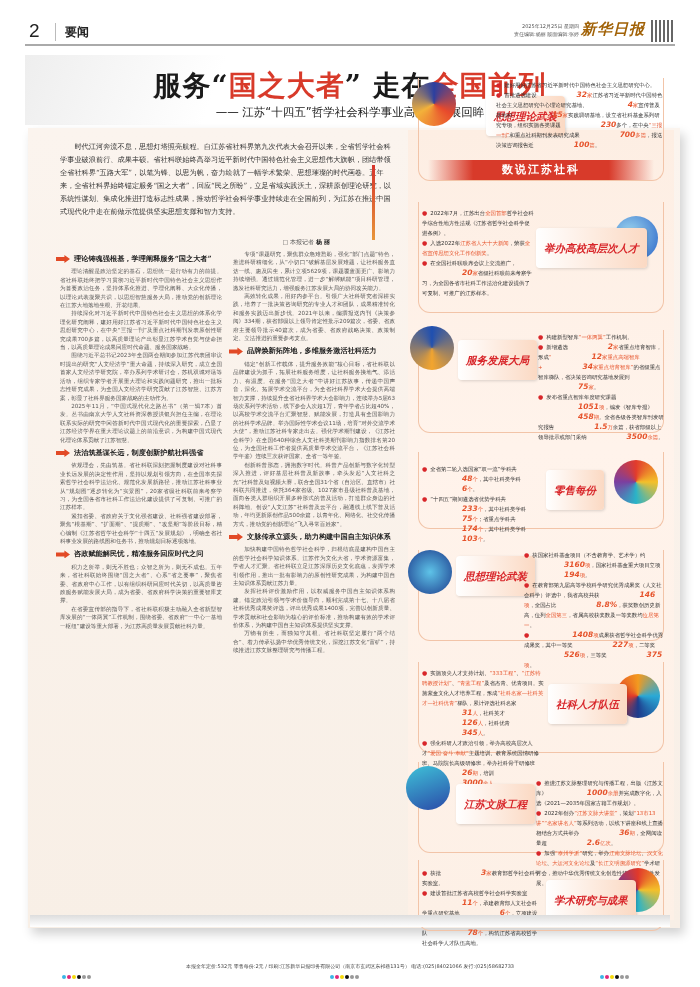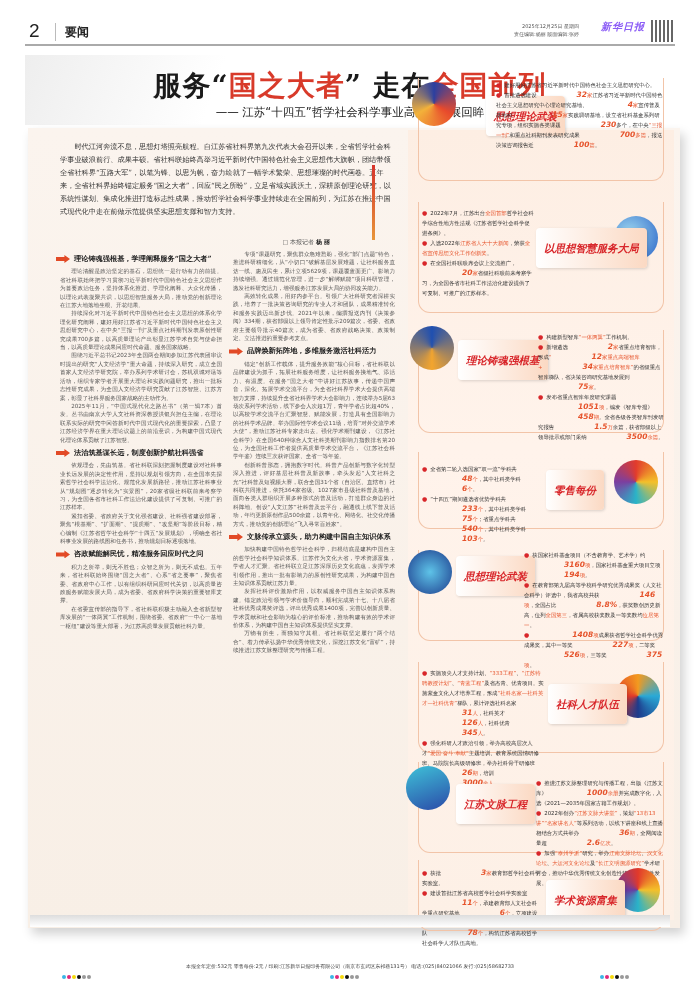--- a/index.html
+++ b/index.html
@@ -2,21 +2,21 @@
 <html><head>
 <meta charset="utf-8">
 <style>
   html,body{margin:0;padding:0;background:#fff;}
   body{width:700px;height:987px;position:relative;overflow:hidden;font-family:"DejaVu Sans",sans-serif;color:#333;}
   .masthead{position:absolute;left:25px;top:20px;width:650px;height:24px;border-bottom:2px solid #aaa;}
   .page-num{position:absolute;left:4px;top:0;font-size:19px;font-family:"Liberation Sans",sans-serif;color:#222;line-height:22px;}
   .mast-sep{position:absolute;left:30px;top:3px;width:1px;height:18px;background:#bbb;}
   .section-name{position:absolute;left:40px;top:4px;font-size:12px;font-weight:bold;font-family:"DejaVu Serif",serif;color:#222;}
   .mast-meta{position:absolute;right:96px;top:2px;font-size:5px;line-height:8px;color:#555;text-align:right;}
-  .logo{position:absolute;right:30px;top:0;font-family:"DejaVu Serif",serif;font-size:10px;font-style:italic;color:#8b5cf6;font-weight:bold;letter-spacing:1px;}
+  .logo{position:absolute;right:30px;top:0;font-family:"DejaVu Serif",serif;font-size:15px;font-style:italic;color:#a16207;font-weight:bold;letter-spacing:1px;}
   .qr{position:absolute;right:0;top:0;width:24px;height:22px;background:
       repeating-linear-gradient(90deg,#333 0 2px,#fff 2px 4px),#333;opacity:.75;}
   .title-wrap{position:absolute;left:25px;top:55px;width:650px;height:70px;
      background:linear-gradient(110deg,#eee 0,#fff 30%,#fff 100%);}
   .main-title{position:absolute;left:0;width:650px;top:12px;text-align:center;font-family:"DejaVu Serif",serif;font-weight:bold;font-size:28px;letter-spacing:1px;color:#1a1a1a;}
   .main-title .red{color:#d83a2a;}
   .subtitle{position:absolute;left:0;width:650px;top:50px;text-align:center;font-size:11.5px;color:#222;}
   .paper{position:absolute;left:28px;top:128px;width:652px;height:800px;
      background:linear-gradient(180deg,#fbf4ee 0,#f8efe6 100%);box-shadow:4px 6px 10px rgba(0,0,0,.18);}
   .paper-bottom{position:absolute;left:30px;top:915px;width:640px;height:12px;background:linear-gradient(180deg,#ddd,#fff);}
@@ -119,56 +119,57 @@
         </div>
         <p>加快构建中国特色哲学社会科学，归根结底是建构中国自主的哲学社会科学知识体系。江苏作为文化大省，学术资源富集，学者人才汇聚。省社科联立足江苏深厚历史文化底蕴，发挥学术引领作用，推出一批有影响力的原创性研究成果，为构建中国自主知识体系贡献江苏力量。</p>
         <p>发挥社科评价激励作用，以权威服务中国自主知识体系构建。锚定政治引领与学术价值导向，顺利完成第十七、十八届省社科优秀成果奖评选，评出优秀成果1400项，完善以创新质量、学术贡献和社会影响为核心的评价标准，推动构建有效的学术评价体系，为构建中国自主知识体系提供坚实支撑。</p>
         <p>万物有所生，而独知守其根。省社科联坚定履行“两个结合”、着力传承弘扬中华优秀传统文化，深挖江苏文化“富矿”，持续推进江苏文脉整理研究与传播工程。</p>
       </div>
   </div>
 </div>
 <div class="lede-bar"></div>
 
 <div class="right-col" id="sidebar">
+  <div class="banner">数说江苏社科</div>
 <div class="block" style="top: -56px; height: 112px;">
       <div class="frame" style="left: 2px; top: 4px; width: 244px; height: 102px;"></div>
       <div class="ico" style="left: -4px; top: 8px; background: conic-gradient(rgb(43, 63, 160), rgb(232, 74, 44), rgb(243, 178, 58), rgb(43, 63, 160));"></div>
       <div class="tag" style="left: 70px; top: 22px;">思想理论武装</div>
       <div class="txt" style="left: 80px; top: 6px; width: 168px;">
         <p><span class="dot">●</span><span>建好用好江苏省习近平新时代中国特色社会主义思想研究中心。</span></p>
         <p><span class="dot">●</span><span>首批遴选建设</span><span class="num">32</span><span class="hl">家</span><span>江苏省习近平新时代中国特色社会主义思想研究中心理论研究基地、</span><span class="num">4</span><span class="hl">家</span><span>宣传普及基地和</span><span class="num">15</span><span class="hl">家</span><span>实践调研基地，设立省社科基金系列研究专项，组织实施各类课题</span><span class="num">230</span><span>多个，在中央</span><span class="hl">“三报一刊”</span><span>和重点社科期刊发表研究成果</span><span class="num">700</span><span class="hl">多篇</span><span>，报送决策咨询报告近</span><span class="num">100</span><span class="hl">篇</span><span>。</span></p>
       </div>
     </div>
     <div class="block" style="top: 68px; height: 120px;">
       <div class="frame" style="left: 2px; top: 4px; width: 244px; height: 110px;"></div>
       <div class="ico" style="left: 198px; top: 18px; background: radial-gradient(circle at 35% 40%, rgb(158, 216, 240), rgb(42, 100, 200));"></div>
-      <div class="tag" style="left: 120px; top: 30px;">以思想智慧服务大局</div>
+      <div class="tag" style="left: 120px; top: 30px;">举办高校高层次人才</div>
       <div class="txt" style="left: 6px; top: 10px; width: 112px;">
         <p><span class="dot">●</span><span>2022年7月，江苏出台</span><span class="hl">全国首部</span><span>哲学社会科学综合性地方性法规《江苏省哲学社会科学促进条例》。</span></p>
         <p><span class="dot">●</span><span>入选2022年</span><span class="hl">江苏省人大十大新闻</span><span>，荣获</span><span class="hl">全省宣传思想文化工作创新奖</span><span>。</span></p>
         <p><span class="dot">●</span><span>在全国社科联联席会议上交流推广，</span><span class="num">20</span><span class="hl">家</span><span>省级社科联前来考察学习，为全国各省市社科工作法治化建设提供了可复制、可推广的江苏样本。</span></p>
       </div>
     </div>
     <div class="block" style="top: 196px; height: 112px;">
       <div class="frame" style="left: 2px; top: 4px; width: 244px; height: 102px;"></div>
       <div class="ico" style="left: -6px; top: 0px; background: conic-gradient(rgb(31, 79, 176), rgb(243, 165, 46), rgb(31, 79, 176));"></div>
-      <div class="tag" style="left: 42px; top: 14px;">理论铸魂强根基</div>
+      <div class="tag" style="left: 42px; top: 14px;">服务发展大局</div>
       <div class="txt" style="left: 122px; top: 6px; width: 126px;">
         <p><span class="dot">●</span><span>构建新型智库</span><span class="hl">“一体两翼”</span><span>工作机制。</span></p>
         <p><span class="dot">●</span><span>新增遴选</span><span class="num">2</span><span class="hl">家</span><span>省重点培育智库，形成</span><span class="hl">“</span><span class="num">12</span><span class="hl">家重点高端智库+</span><span class="num">34</span><span class="hl">家重点培育智库”</span><span>的省级重点智库梯队，省决策咨询研究基地发展到</span><span class="num">75</span><span class="hl">家</span><span>。</span></p>
         <p><span class="dot">●</span><span>发布省重点智库年度研究课题</span><span class="num">1051</span><span class="hl">项</span><span>，编发《智库专报》</span><span class="num">458</span><span class="hl">期</span><span>。全省各级各类智库刊发研究报告</span><span class="num">1.5</span><span class="hl">万</span><span>余篇，获省部级以上领导批示或部门采纳</span><span class="num">3500</span><span class="hl">余篇</span><span>。</span></p>
       </div>
     </div>
     <div class="block" style="top: 318px; height: 86px;">
       <div class="frame" style="left: 2px; top: 4px; width: 244px; height: 76px;"></div>
       <div class="ico" style="left: 198px; top: 12px; background: conic-gradient(rgb(226, 59, 44), rgb(244, 192, 42), rgb(42, 179, 200), rgb(123, 63, 160), rgb(226, 59, 44));"></div>
       <div class="tag" style="left: 130px; top: 22px;">零售每份</div>
       <div class="txt" style="left: 6px; top: 16px; width: 120px;">
         <p><span class="dot">●</span><span>全省第二轮入选国家“双一流”学科共</span><span class="num">48</span><span class="hl">个</span><span>，其中社科类学科</span><span class="num">6</span><span class="hl">个</span><span>。</span></p>
-        <p><span class="dot">●</span><span>“十四五”期间遴选省优势学科共</span><span class="num">233</span><span class="hl">个</span><span>，其中社科类学科</span><span class="num">75</span><span class="hl">个</span><span>；省重点学科共</span><span class="num">540</span><span class="hl">个</span><span>，其中社科类学科</span><span class="num">103</span><span class="hl">个</span><span>。</span></p>
+        <p><span class="dot">●</span><span>“十四五”期间遴选省优势学科共</span><span class="num">233</span><span class="hl">个</span><span>，其中社科类学科</span><span class="num">75</span><span class="hl">个</span><span>；省重点学科共</span><span class="num">174</span><span class="hl">个</span><span>，其中社科类学科</span><span class="num">103</span><span class="hl">个</span><span>。</span></p>
       </div>
     </div>
     <div class="block" style="top: 416px; height: 100px;">
       <div class="frame" style="left: 2px; top: 4px; width: 244px; height: 90px;"></div>
       <div class="ico" style="left: -8px; top: 4px; background: radial-gradient(circle, rgb(94, 195, 232), rgb(29, 59, 140));"></div>
       <div class="tag" style="left: 40px; top: 10px;">思想理论武装</div>
       <div class="txt" style="left: 108px; top: 4px; width: 140px;">
         <p><span class="dot">●</span><span>获国家社科基金项目（不含教育学、艺术学）约</span><span class="num">3160</span><span class="hl">项</span><span>，国家社科基金重大项目立项</span><span class="num">194</span><span class="hl">项</span><span>。</span></p>
         <p><span class="dot">●</span><span>在教育部第九届高等学校科学研究优秀成果奖（人文社会科学）评选中，我省高校共获</span><span class="num">146</span><span class="hl">项</span><span>，全国占比</span><span class="num">8.8%</span><span>，获奖数创历史新高，位列</span><span class="hl">全国第三</span><span>，省属高校获奖数及一等奖数均</span><span class="hl">位居第一</span><span>。</span></p>
         <p><span class="dot">●</span><span class="num">1408</span><span class="hl">项</span><span>成果获省哲学社会科学优秀成果奖，其中一等奖</span><span class="num">227</span><span class="hl">项</span><span>，二等奖</span><span class="num">526</span><span class="hl">项</span><span>，三等奖</span><span class="num">375</span><span class="hl">项</span><span>。</span></p>
@@ -189,21 +190,21 @@
       <div class="tag" style="left: 40px; top: 26px;">江苏文脉工程</div>
       <div class="txt" style="left: 120px; top: 20px; width: 128px;">
         <p><span class="dot">●</span><span>推进江苏文脉整理研究与传播工程，出版《江苏文库》</span><span class="num">1000</span><span class="hl">余册</span><span>并完成数字化，入选《2021—2035年国家古籍工作规划》。</span></p>
         <p><span class="dot">●</span><span>2022年创办</span><span class="hl">“江苏文脉大讲堂”</span><span>，策划</span><span class="hl">“13市13讲”</span><span class="hl">“名家讲名人”</span><span>等系列活动，以线下讲座和线上直播相结合方式共举办</span><span class="num">36</span><span class="hl">期</span><span>，全网阅读量超</span><span class="num">2.6</span><span class="hl">亿次</span><span>。</span></p>
         <p><span class="dot">●</span><span>加强</span><span class="hl">“泰州学派”</span><span>研究，举办</span><span class="hl">江南文脉论坛</span><span>、</span><span class="hl">汉文化论坛</span><span>、</span><span class="hl">大运河文化论坛</span><span>及</span><span class="hl">“长江文明溯源研究”</span><span>学术研讨会，推动中华优秀传统文化创造性转化、创新性发展。</span></p>
       </div>
     </div>
     <div class="block" style="top: 726px; height: 80px;">
       <div class="frame" style="left: 2px; top: 4px; width: 244px; height: 70px;"></div>
       <div class="ico" style="left: 200px; top: 12px; background: conic-gradient(rgb(226, 57, 42), rgb(244, 192, 42), rgb(42, 179, 200), rgb(107, 58, 160), rgb(226, 57, 42));"></div>
-      <div class="tag" style="left: 130px; top: 24px;">学术资源富集</div>
+      <div class="tag" style="left: 130px; top: 24px;">学术研究与成果</div>
       <div class="txt" style="left: 6px; top: 12px; width: 120px;">
         <p><span class="dot">●</span><span>获批</span><span class="num">3</span><span class="hl">家</span><span>教育部哲学社会科学实验室。</span></p>
         <p><span class="dot">●</span><span>建设首批江苏省高校哲学社会科学实验室</span><span class="num">11</span><span class="hl">个</span><span>，承建教育部人文社会科学重点研究基地</span><span class="num">6</span><span class="hl">个</span><span>，立项建设江苏高校哲学社会科学重点研究基地、优秀创新团队</span><span class="num">78</span><span class="hl">个</span><span>，构筑江苏省高校哲学社会科学人才队伍高地。</span></p>
       </div>
     </div>
   </div>
 
 <div class="paper-bottom"></div>
 
 <div class="footer">本报全年定价:532元   零售每份:2元   /   印刷:江苏新华日报印务有限公司（南京市玄武区东祁巷131号）  电话:(025)84021066   发行:(025)58682733</div>

